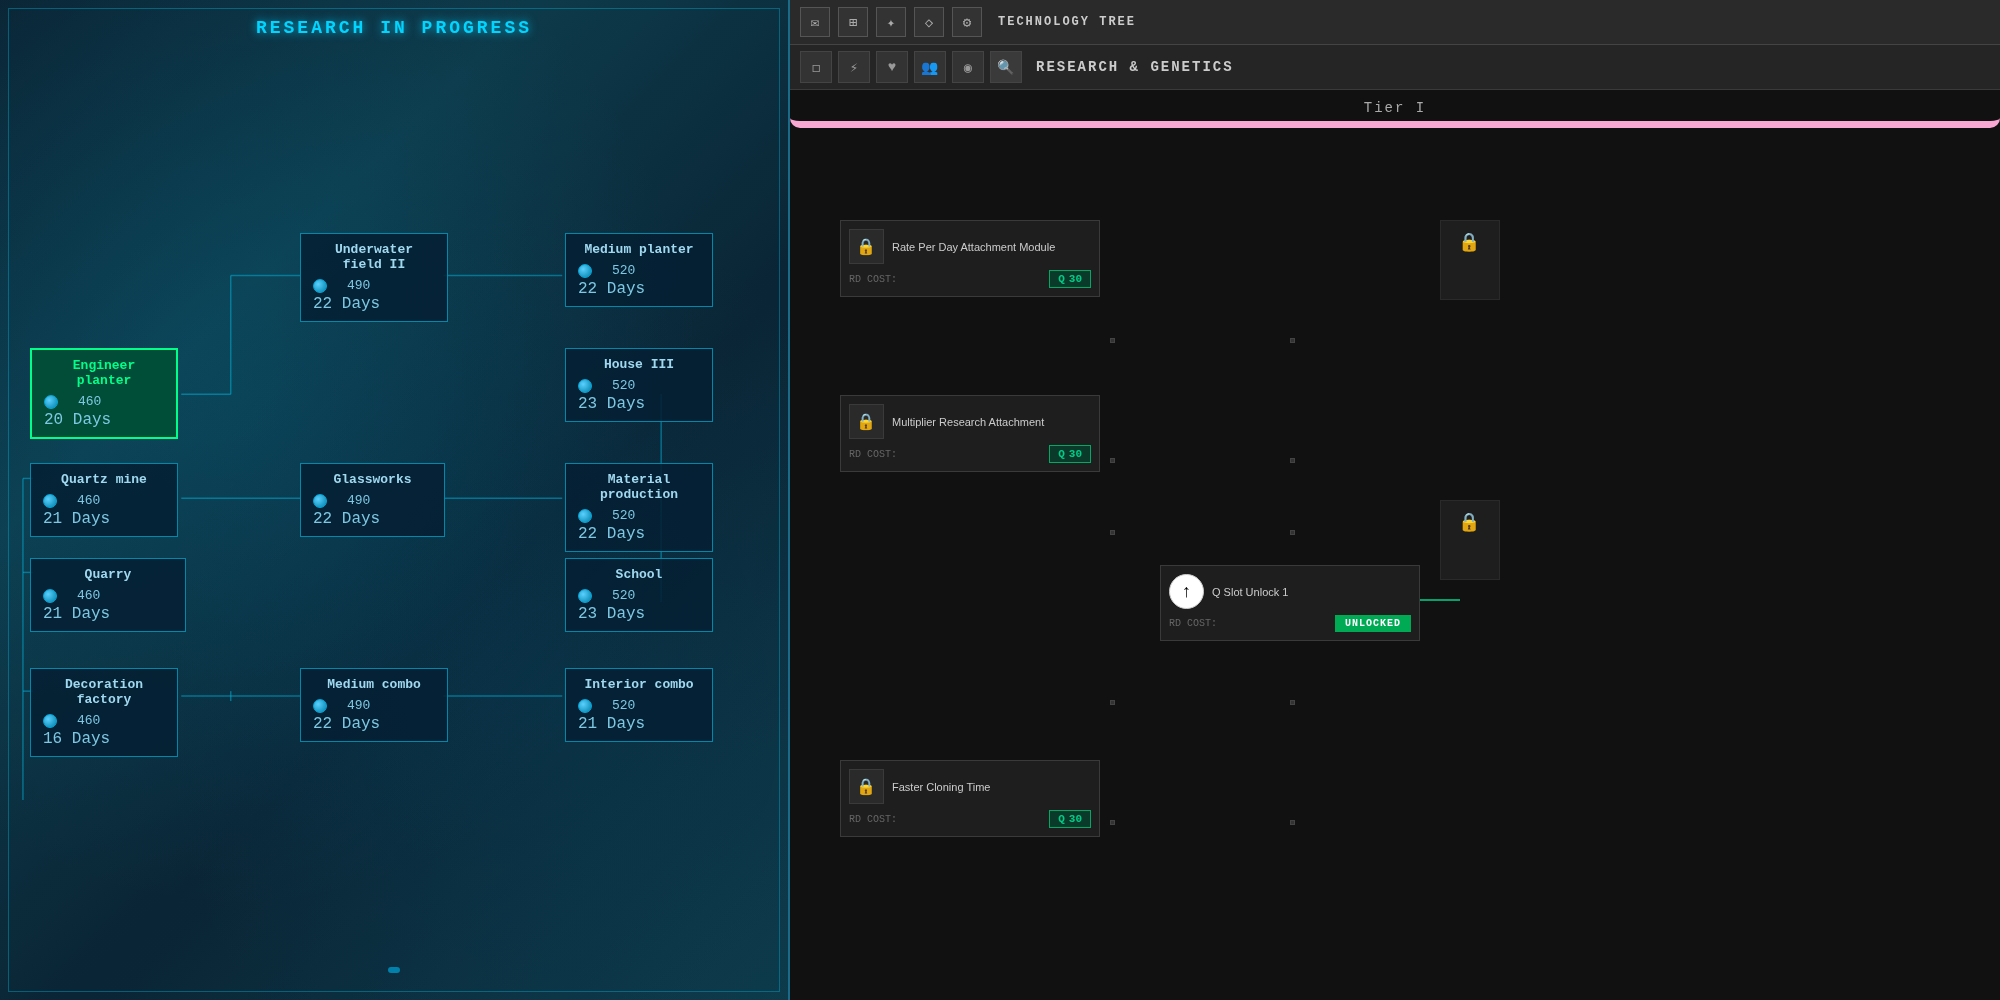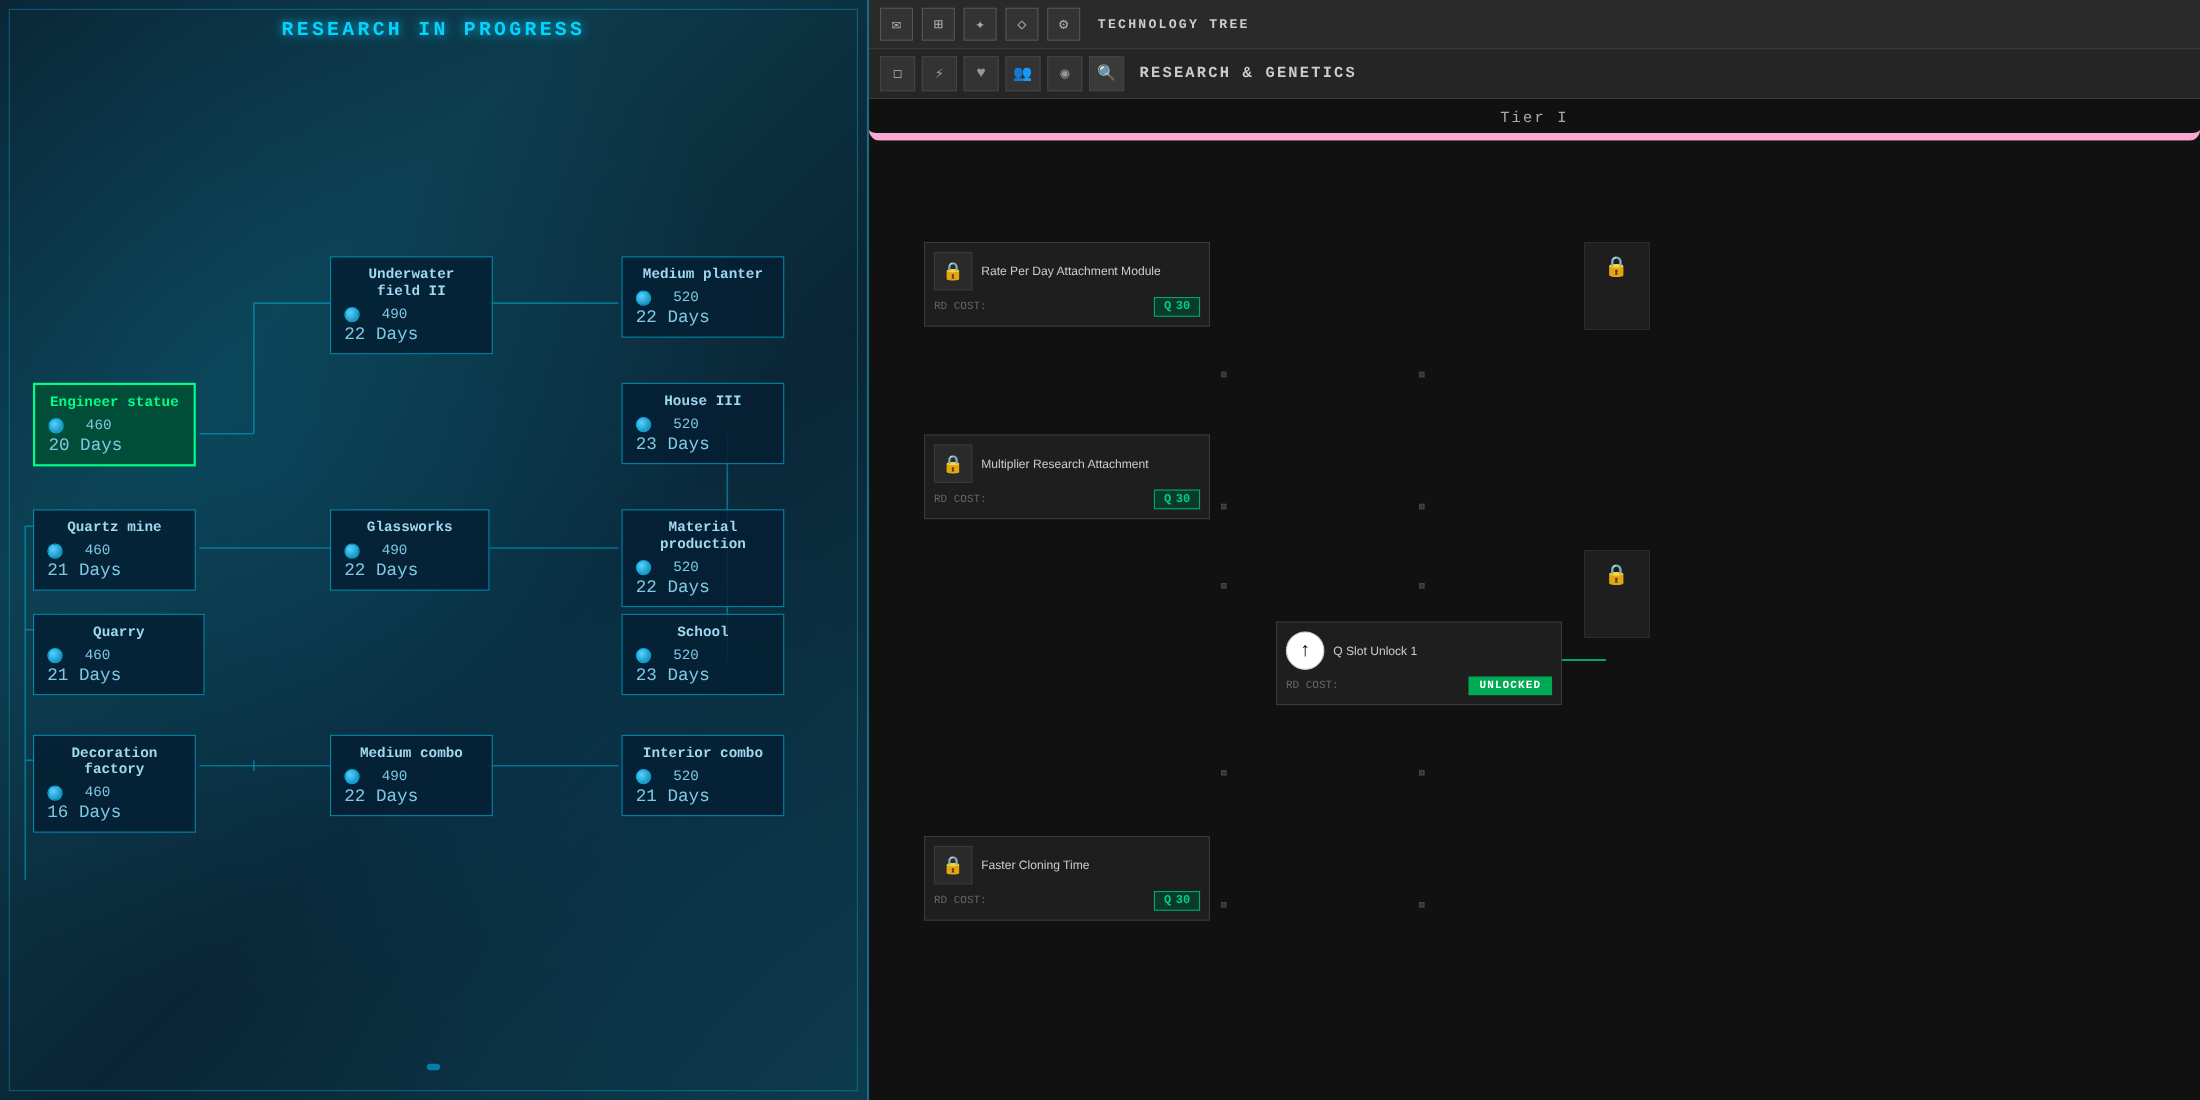--- a/index.html
+++ b/index.html
@@ -368,21 +368,21 @@
 
       <line x1="445" y1="455" x2="565" y2="455" stroke="rgba(0,180,220,0.5)" stroke-width="1.5"></line>
 
       <line x1="445" y1="655" x2="565" y2="655" stroke="rgba(0,180,220,0.5)" stroke-width="1.5"></line>
 
       <line x1="665" y1="350" x2="665" y2="560" stroke="rgba(0,180,220,0.5)" stroke-width="1.5"></line>
     </svg>
 
     <div id="nodes-container" style="position:absolute;top:0;left:0;width:100%;height:100%;">
         <div class="node active" style="left: 30px; top: 300px; width: 148px;">
-          <div class="node-title">Engineer statue</div>
+          <div class="node-title">Engineer planter</div>
           <div class="node-cost">
             <span class="coin-icon"></span>
             <span>460</span>
           </div>
           <div class="node-days">20 Days</div>
         </div>
         <div class="node" style="left: 30px; top: 415px; width: 148px;">
           <div class="node-title">Quartz mine</div>
           <div class="node-cost">
             <span class="coin-icon"></span>

